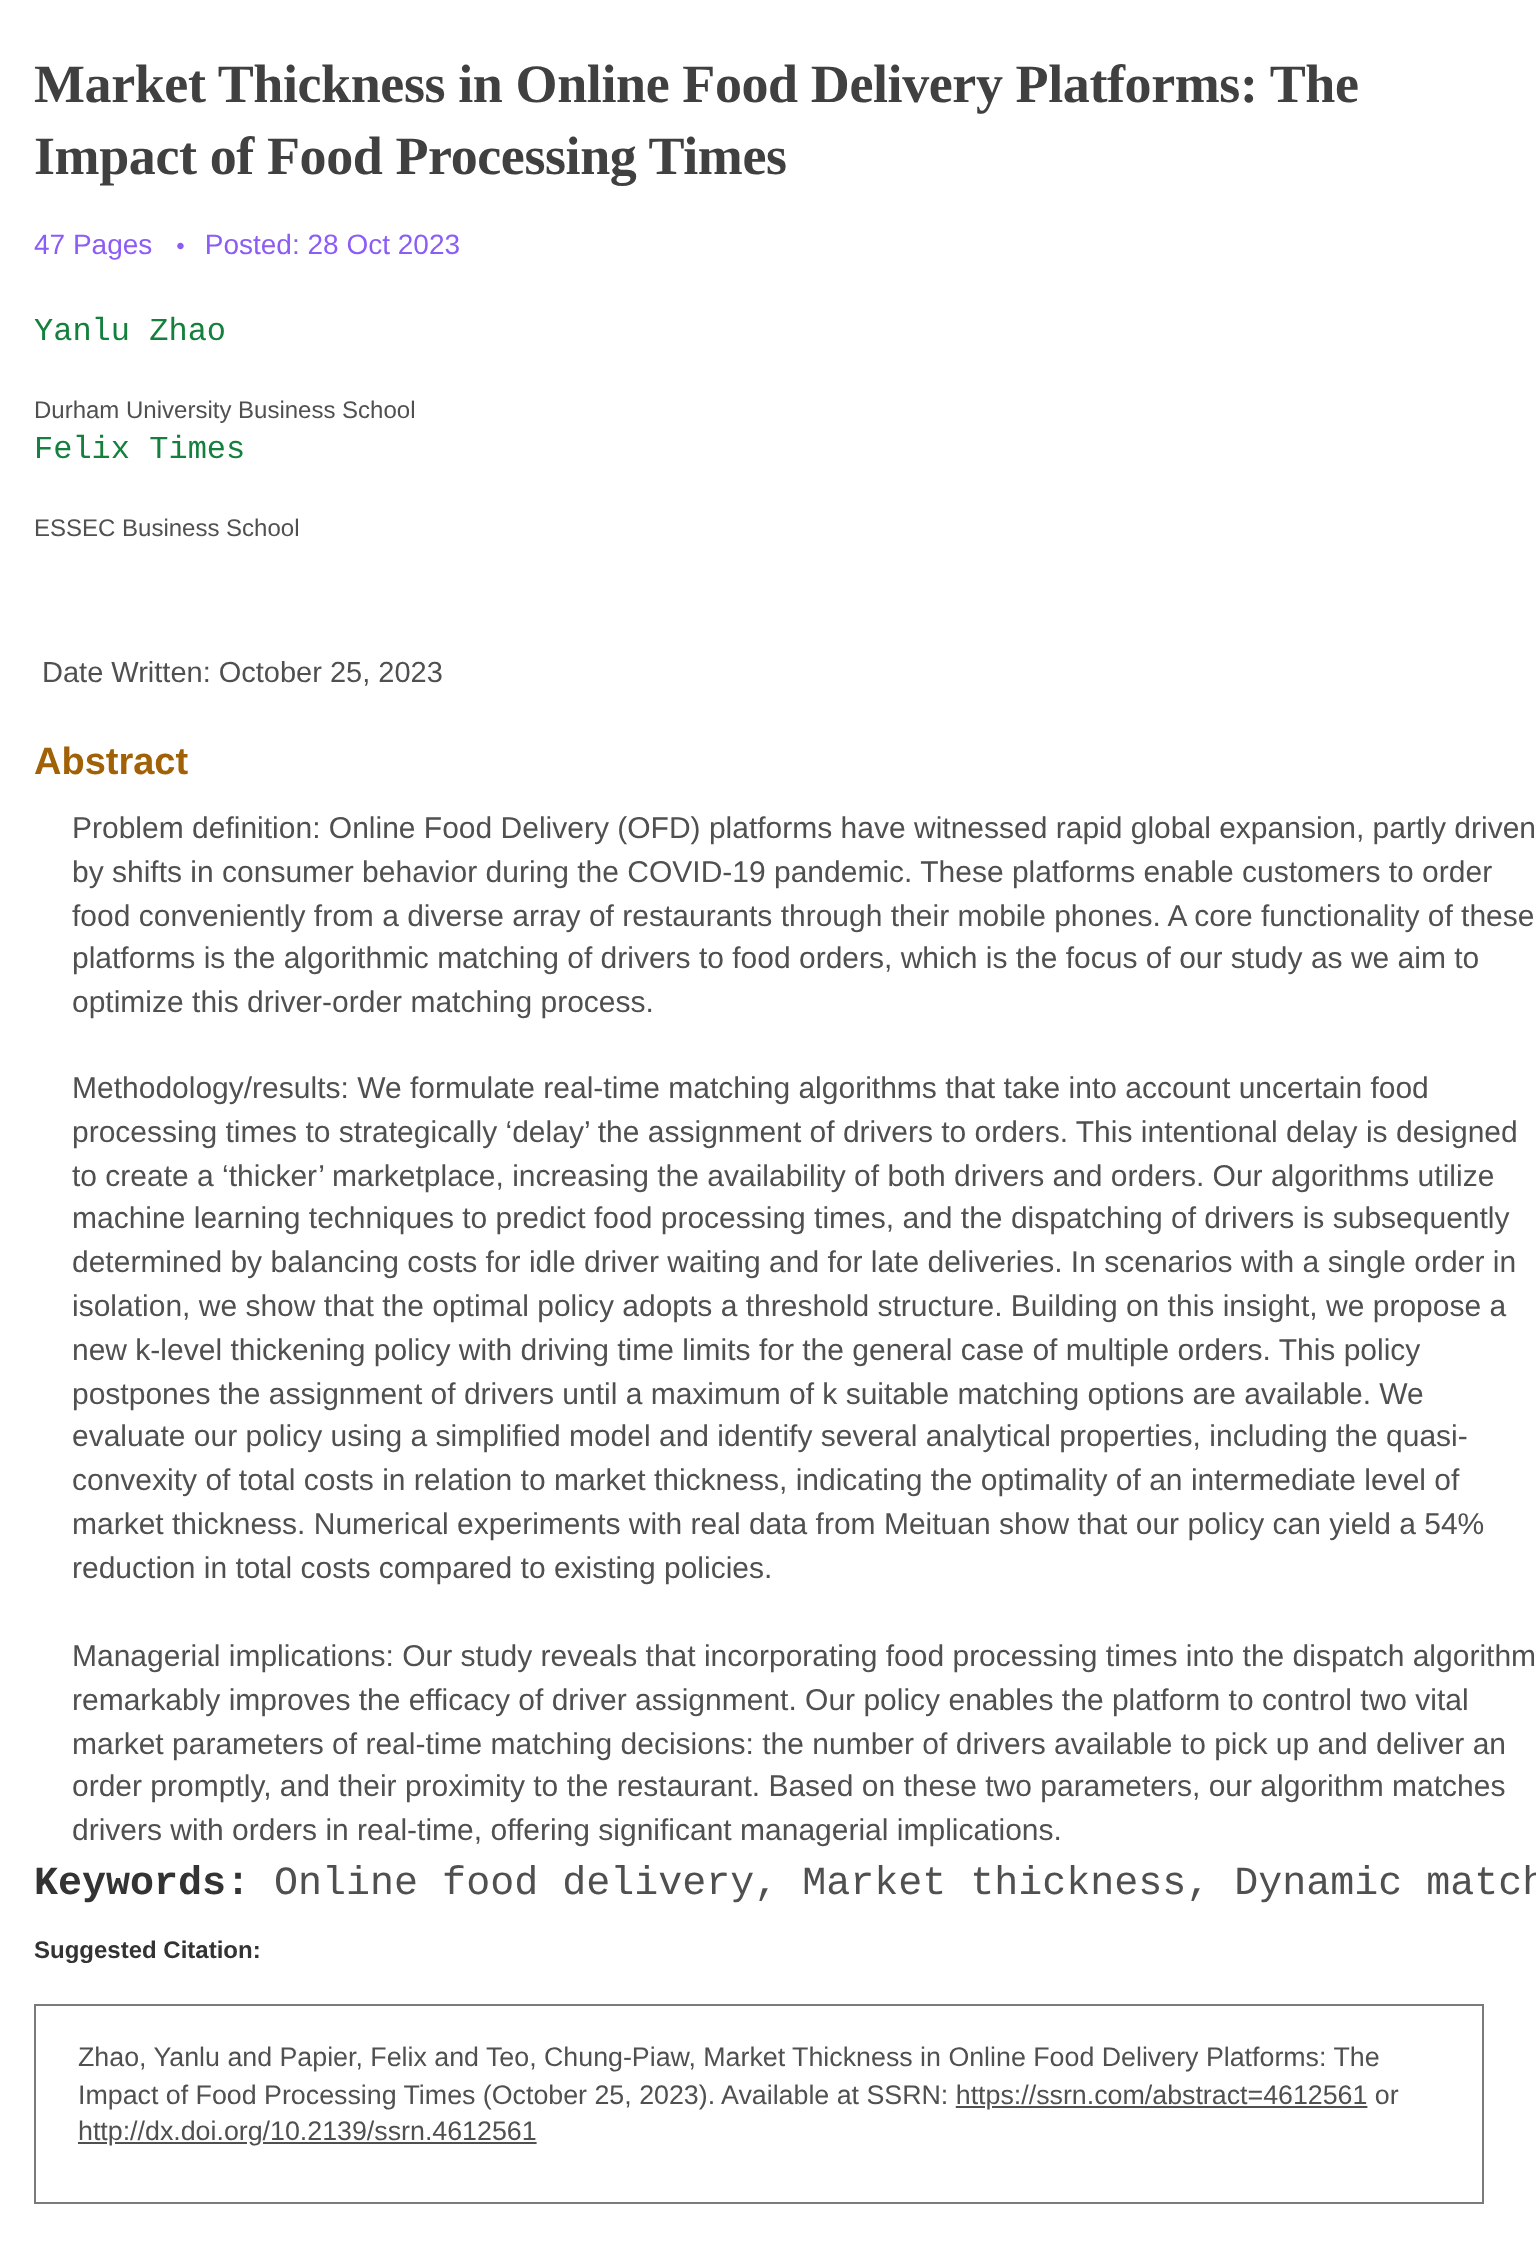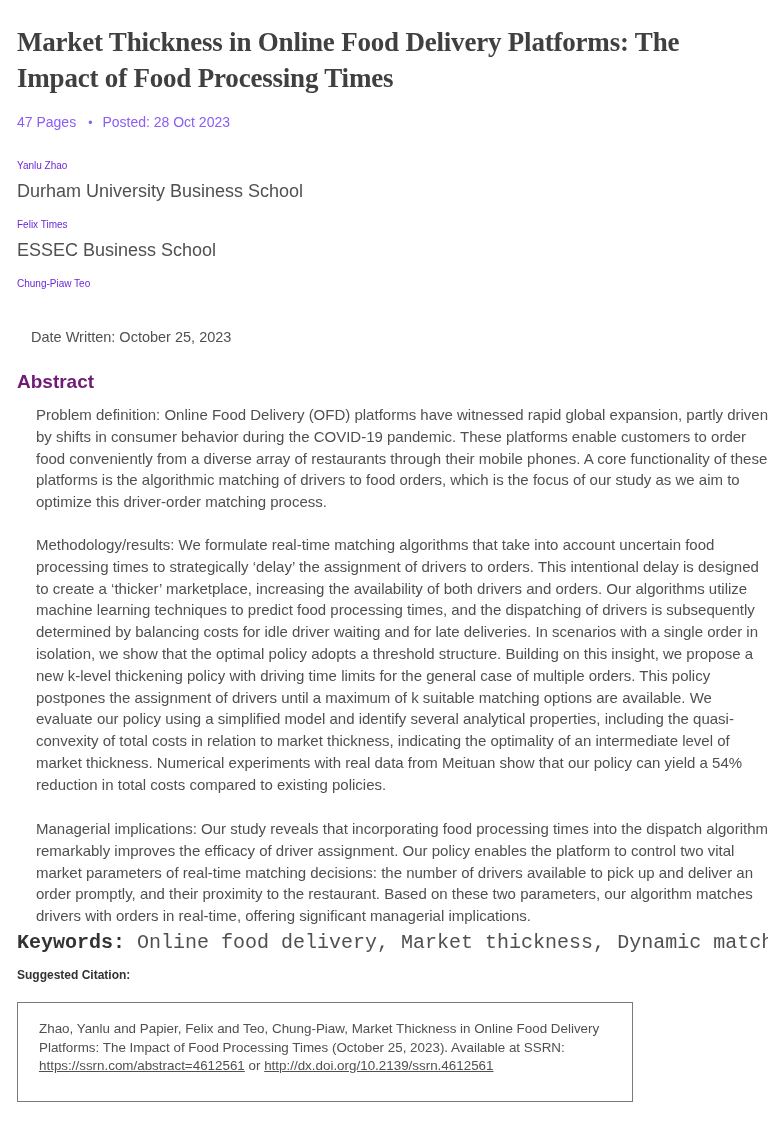--- a/index.html
+++ b/index.html
@@ -23,43 +23,43 @@
     }
     .meta {
       position: absolute; left: 0; top: 112px;
       font-size: 14px; line-height: 20px; color: #8b5cf6;
       white-space: nowrap;
     }
     .meta .dot { display: inline-block; margin: 0 10px 0 12px; font-size: 12px; }
 
     .author { position: absolute; left: 0; }
     .author-name {
-      display: block; font-size: 10px; line-height: 20px;
-      color: #6d28d9; text-decoration: none;
+      display: block; font-size: 16px; line-height: 20px;
+      color: #15803d; text-decoration: none; font-family: Liberation Mono, monospace;
     }
-    .author-aff { display: block; font-size: 18px; line-height: 18px; color: #505050; margin-top: 6px; }
+    .author-aff { display: block; font-size: 12px; line-height: 18px; color: #505050; margin-top: 20px; }
 
-    .date-written { position: absolute; left: 14px; top: 327px; font-size: 14.5px; line-height: 20px; color: #505050; }
+    .date-written { position: absolute; left: 4px; top: 327px; font-size: 14.5px; line-height: 20px; color: #505050; }
 
     .abstract-heading {
       position: absolute; left: 0; top: 370px;
-      font-size: 19px; line-height: 24px; font-weight: bold; color: #701a75;
+      font-size: 19px; line-height: 24px; font-weight: bold; color: #a16207;
     }
     .para {
       position: absolute; left: 0; width: 735px;
       font-size: 15px; line-height: 21.8px; color: #505050; margin-left: 19px;
     }
     .kw { position: absolute; left: 0; top: 932px; font-size: 20px; line-height: 22px; color: #505050; white-space: nowrap; font-family: Liberation Mono, monospace; }
     .kw b { color: #333333; }
     .cite-heading {
       position: absolute; left: 0; top: 964px;
       font-size: 12px; line-height: 22px; font-weight: bold; color: #333333;
     }
     .cite-box {
-      position: absolute; left: 0; top: 1002px; width: 616px; height: 100px;
+      position: absolute; left: 0; top: 1002px; width: 725px; height: 100px;
       border: 1.5px solid #7a7a7a;
       padding: 17px 21px 0 21px;
       font-size: 13.4px; line-height: 18.5px; color: #505050;
     }
     .cite-box a { color: #505050; text-decoration: underline; }
   </style>
 </head>
 <body>
 
 <div class="page">
@@ -71,21 +71,20 @@
 
   <div class="author" style="top:156px;">
     <a class="author-name" href="#">Yanlu Zhao</a>
     <span class="author-aff">Durham University Business School</span>
   </div>
   <div class="author" style="top:215px;">
     <a class="author-name" href="#">Felix Times</a>
     <span class="author-aff">ESSEC Business School</span>
   </div>
   <div class="author" style="top:274px;">
-    <a class="author-name" href="#">Chung-Piaw Teo</a>
   </div>
 
   <div class="date-written">Date Written: October 25, 2023</div>
 
   <h2 class="abstract-heading">Abstract</h2>
 
   <p class="para" style="top:404px;">Problem definition: Online Food Delivery (OFD) platforms have witnessed rapid global expansion, partly driven by shifts in consumer behavior during the COVID-19 pandemic. These platforms enable customers to order food conveniently from a diverse array of restaurants through their mobile phones. A core functionality of these platforms is the algorithmic matching of drivers to food orders, which is the focus of our study as we aim to optimize this driver-order matching process.</p>
   <p class="para" style="top:534px;">Methodology/results: We formulate real-time matching algorithms that take into account uncertain food processing times to strategically ‘delay’ the assignment of drivers to orders. This intentional delay is designed to create a ‘thicker’ marketplace, increasing the availability of both drivers and orders. Our algorithms utilize machine learning techniques to predict food processing times, and the dispatching of drivers is subsequently determined by balancing costs for idle driver waiting and for late deliveries. In scenarios with a single order in isolation, we show that the optimal policy adopts a threshold structure. Building on this insight, we propose a new k-level thickening policy with driving time limits for the general case of multiple orders. This policy postpones the assignment of drivers until a maximum of k suitable matching options are available. We evaluate our policy using a simplified model and identify several analytical properties, including the quasi-convexity of total costs in relation to market thickness, indicating the optimality of an intermediate level of market thickness. Numerical experiments with real data from Meituan show that our policy can yield a 54% reduction in total costs compared to existing policies.</p>
   <p class="para" style="top:818px;">Managerial implications: Our study reveals that incorporating food processing times into the dispatch algorithm remarkably improves the efficacy of driver assignment. Our policy enables the platform to control two vital market parameters of real-time matching decisions: the number of drivers available to pick up and deliver an order promptly, and their proximity to the restaurant. Based on these two parameters, our algorithm matches drivers with orders in real-time, offering significant managerial implications.</p>
 

